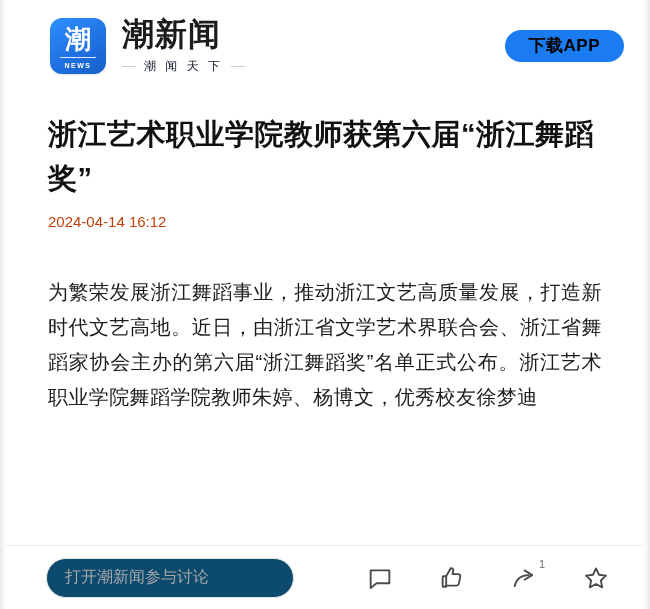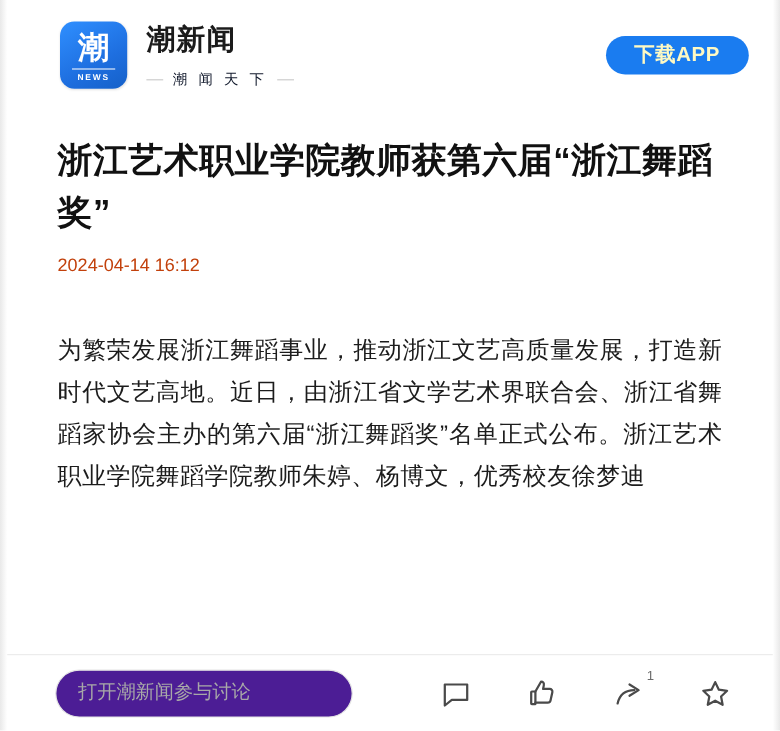--- a/index.html
+++ b/index.html
@@ -80,21 +80,21 @@
     left: 10px;
     right: 10px;
     height: 1px;
     background: rgba(255,255,255,0.85);
   }
   .brand {
     margin-left: 16px;
     flex: 1 1 auto;
   }
   .brand-name {
-    font-size: 24px;
+    font-size: 32px;
     font-weight: 700;
     color: #1b1b1b;
     line-height: 36px;
     letter-spacing: 1px;
   }
   .brand-slogan {
     margin-top: 6px;
     font-size: 12px;
     color: #0f172a;
     letter-spacing: 3px;
@@ -104,21 +104,21 @@
   }
   .brand-slogan .dash {
     display: inline-block;
     width: 14px;
     height: 1px;
     background: #cccccc;
   }
   .dl-btn {
     flex: 0 0 auto;
     background: #1a7cf0;
-    color: #fef9c3;
+    color: #000000;
     font-size: 17px;
     font-weight: 700;
     border: none;
     border-radius: 22px;
     height: 32px;
     padding: 0 24px;
     cursor: pointer;
     letter-spacing: 0.5px;
   }
 
@@ -174,21 +174,21 @@
     width: 248px;
     height: 40px;
     border: 1px solid #e4e4e4;
     border-radius: 20px;
     display: flex;
     align-items: center;
     padding: 0 18px;
     box-sizing: border-box;
     color: #a8a8a8;
     font-size: 16px;
-    background: #4c1d95;
+    background: #0c4a6e;
     cursor: text;
   }
   .actions {
     flex: 1 1 auto;
     display: flex;
     align-items: center;
     justify-content: flex-end;
     gap: 44px;
     padding-right: 14px;
   }

